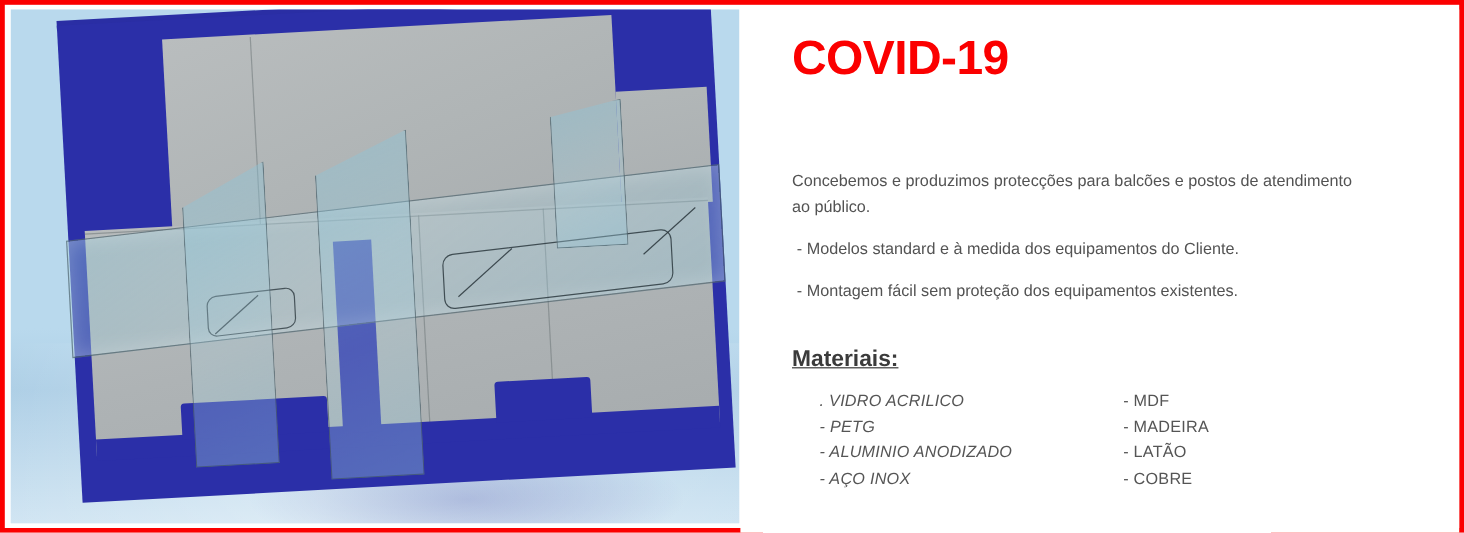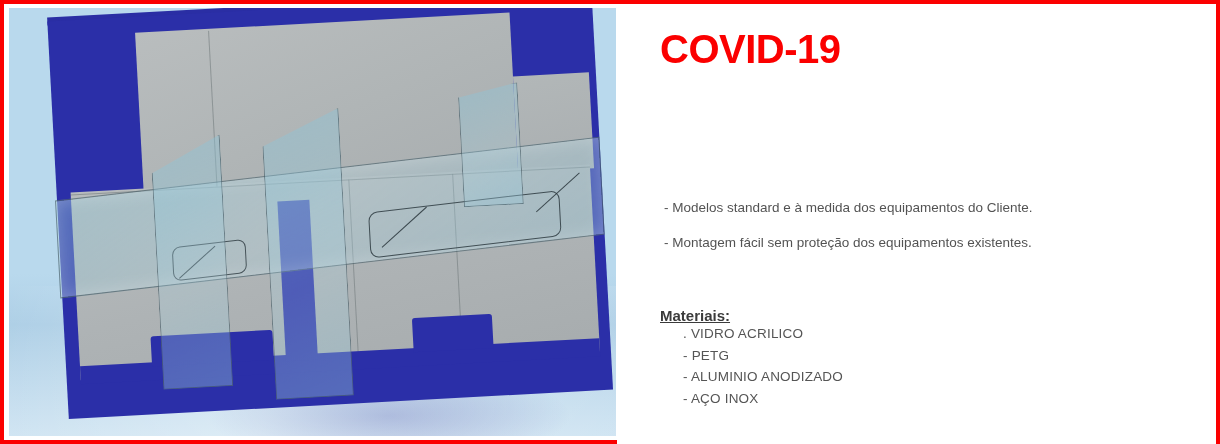--- a/index.html
+++ b/index.html
@@ -171,33 +171,33 @@
     width:470px;
     font-size:13.5px;color:#535353;line-height:22px;
   }
   .bullets{
     position:absolute;left:25px;top:192px;
     width:500px;
     font-size:13.5px;color:#535353;
   }
   .bullets div{padding-left:22px;margin-bottom:20px;}
   .mat-head{
-    position:absolute;left:43px;top:299px;
-    font-size:15px;font-weight:bold;color:#3b3b3b;
+    position:absolute;left:43px;top:281px;
+    font-size:19px;font-weight:bold;color:#3b3b3b;
     text-decoration:underline;
   }
   .mat-cols{
     position:absolute;left:43px;top:315px;
     display:flex;
   }
   .mat-col{
     font-size:13.5px;color:#555555;line-height:21.5px;
     letter-spacing:.2px;
   }
-  .mat-col.c1{width:245px;padding-left:23px;}
+  .mat-col.c1{width:245px;padding-left:23px;font-style:italic;}
   .mat-col.c2{width:200px;padding-left:8px;}
 </style>
 </head>
 <body>
 
 <div id="slide">
 
   <div id="render">
     <div class="floor"></div>
     <div class="floorsheen"></div>
@@ -234,31 +234,38 @@
       <div class="divider div-c"></div>
 
     </div>
   </div>
 
   <div id="textpanel">
 
     <div class="title">COVID-19</div>
 
 
+    <div class="body">Concebemos e produzimos protecções para balcões e postos de atendimento ao público.</div>
 
     <div class="bullets">
       <div>- Modelos standard e à medida dos equipamentos do Cliente.</div>
       <div>- Montagem fácil sem proteção dos equipamentos existentes.</div>
     </div>
 
     <div class="mat-head">Materiais:</div>
 
     <div class="mat-cols">
       <div class="mat-col c1">
         <div>. VIDRO ACRILICO</div>
         <div>- PETG</div>
         <div>- ALUMINIO ANODIZADO</div>
         <div>- AÇO INOX</div>
       </div>
+      <div class="mat-col c2">
+        <div>- MDF</div>
+        <div>- MADEIRA</div>
+        <div>- LATÃO</div>
+        <div>- COBRE</div>
+      </div>
     </div>
 
   </div>
 </div>
 
 </body></html>

